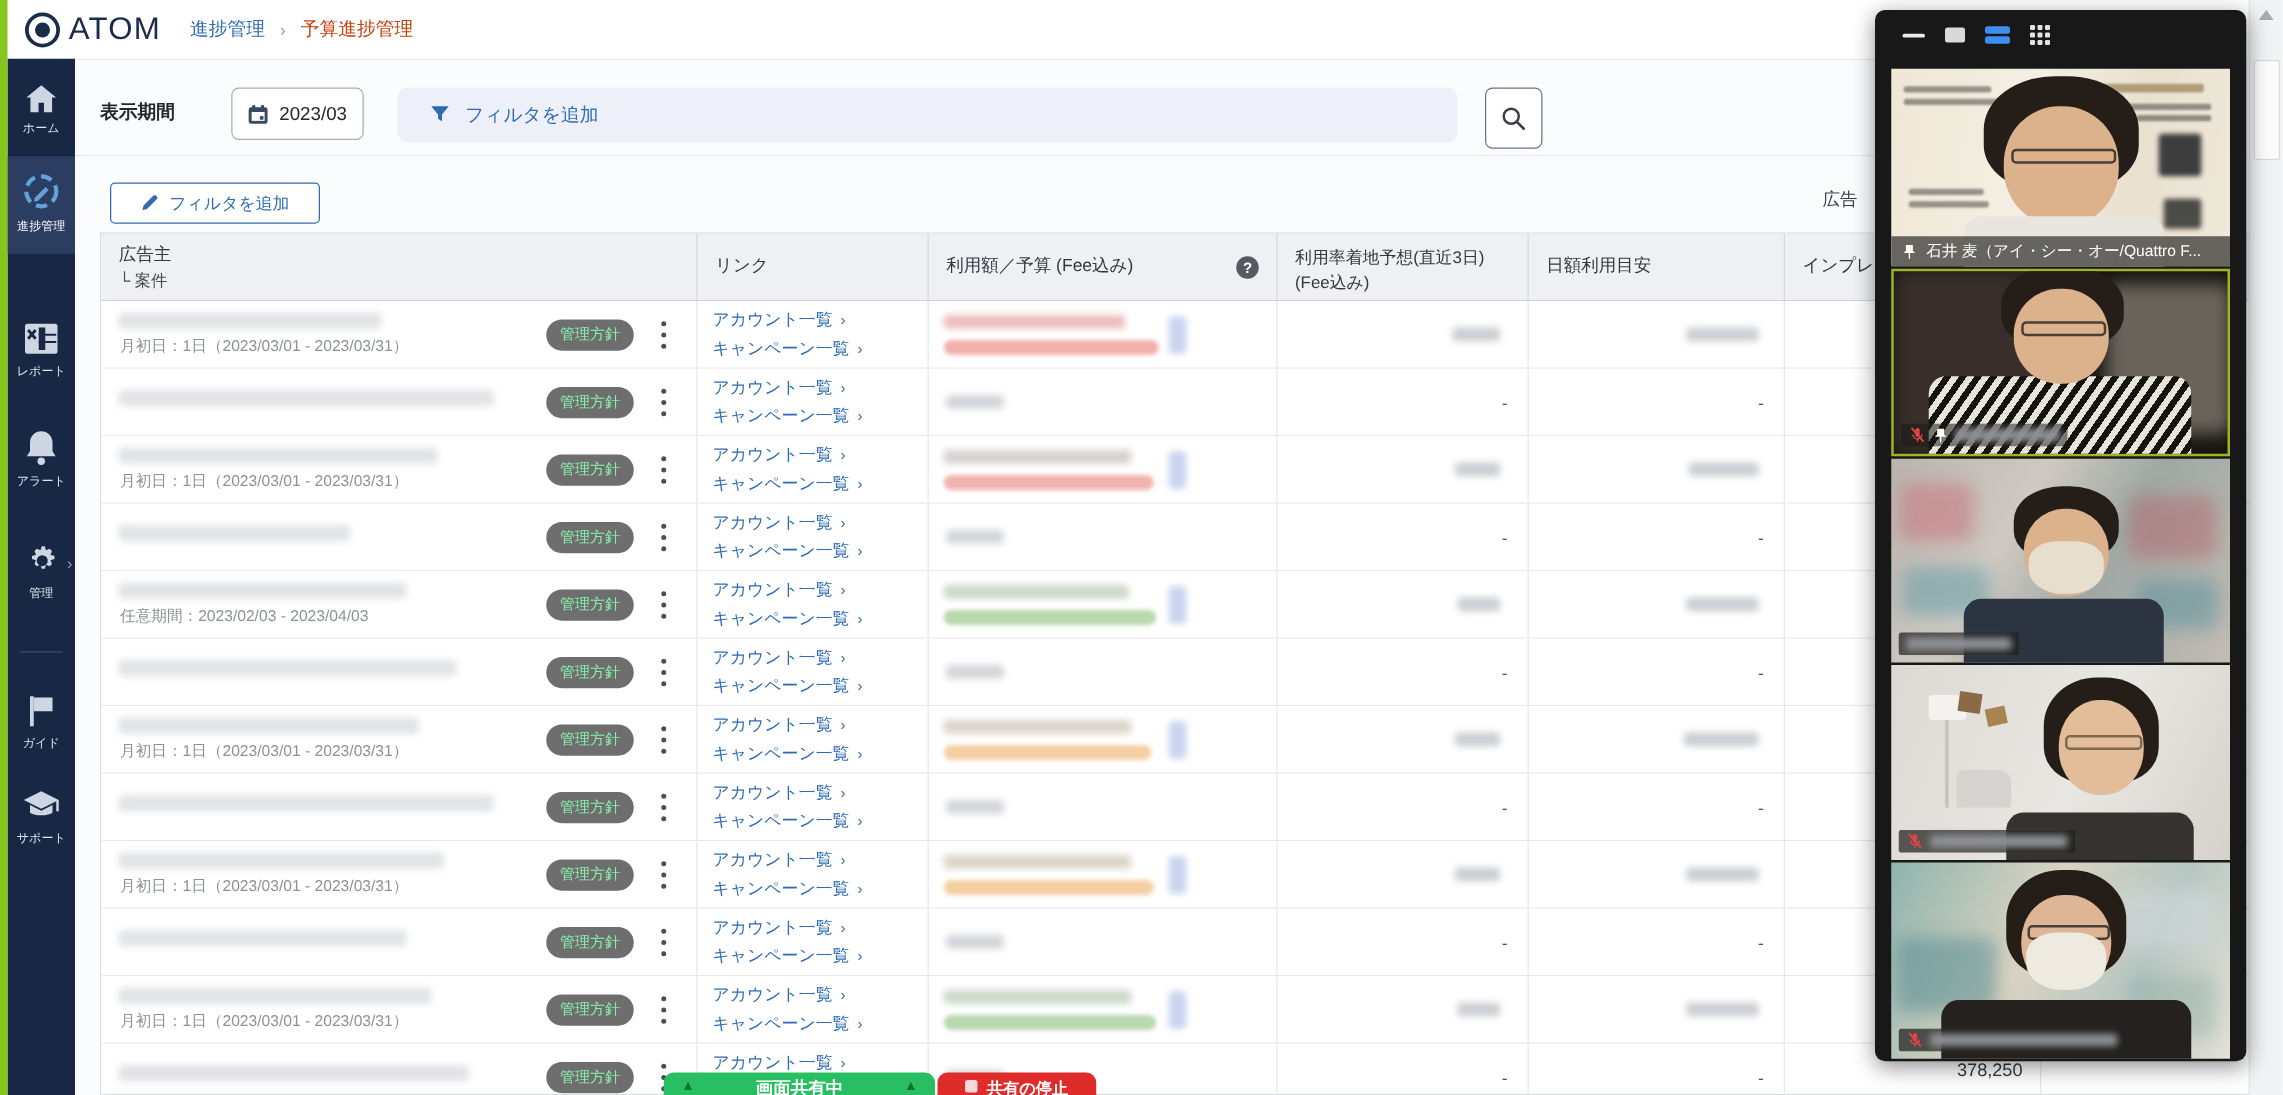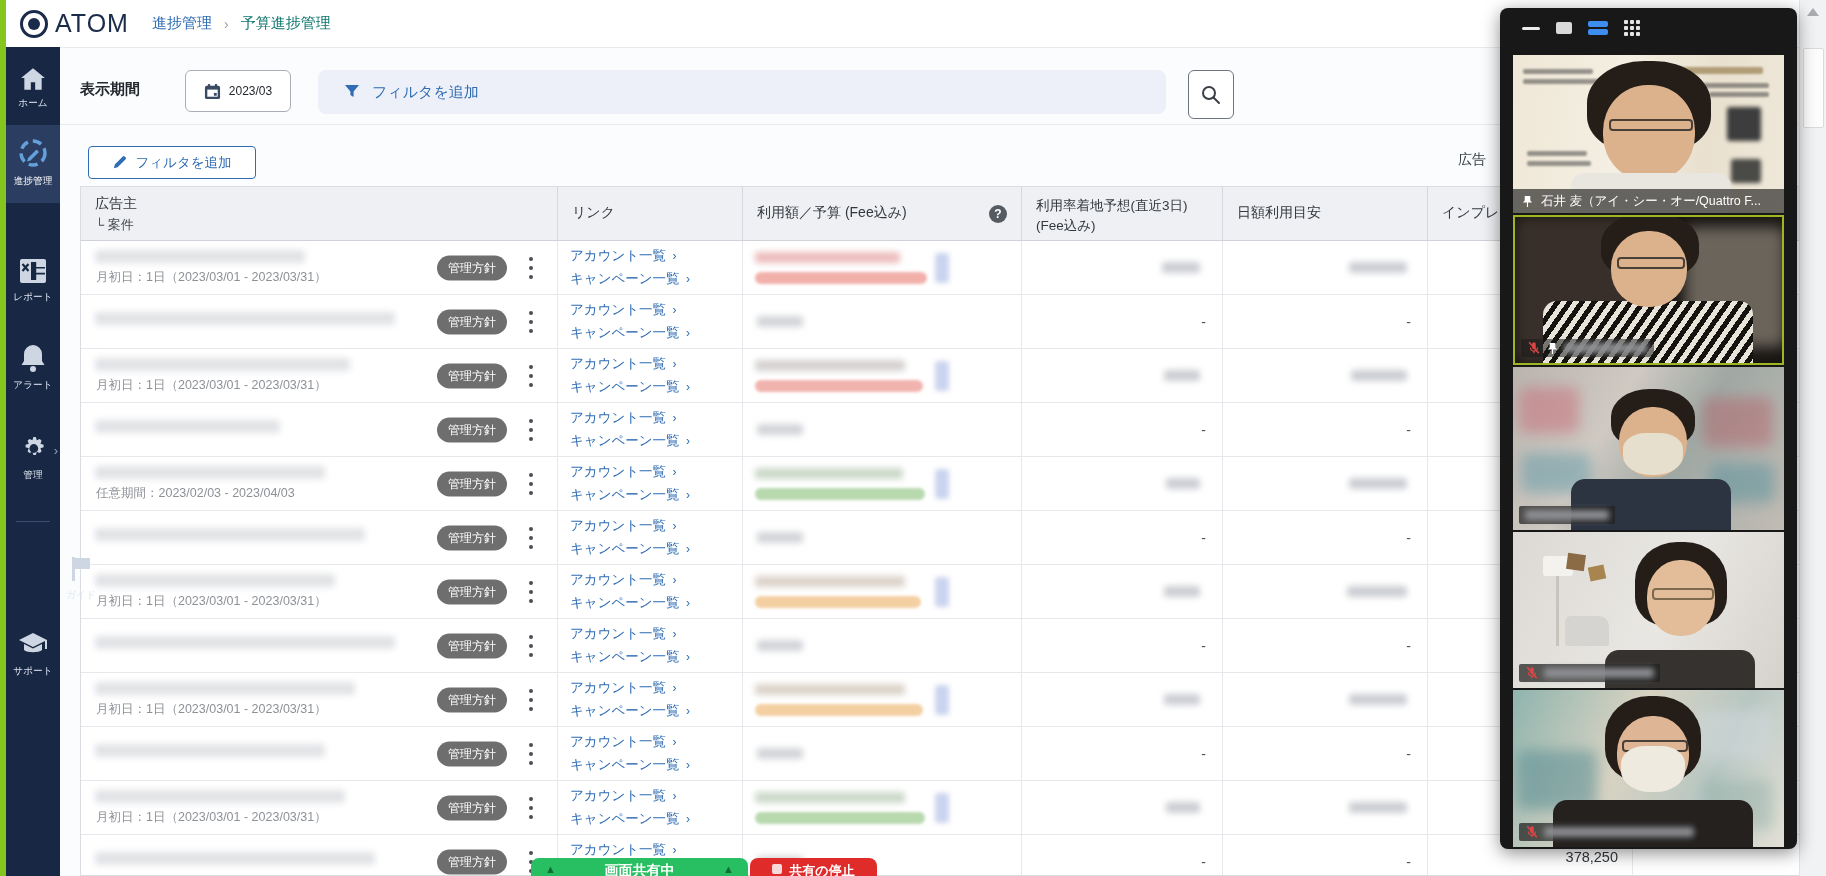--- a/index.html
+++ b/index.html
@@ -15,36 +15,36 @@
 
   
   .topbar{left:6px;top:0;right:0;height:47px;background:#ffffff;border-bottom:1px solid #e8eaee;z-index:30;}
   .logo-wrap{position:absolute;left:14px;top:9px;display:flex;align-items:center;gap:7px;}
   .logo-ring{width:22px;height:22px;border:3px solid #1b2b4a;border-radius:50%;display:flex;align-items:center;justify-content:center;}
   .logo-dot{width:12px;height:12px;background:#1b2b4a;border-radius:50%;}
   .logo-text{font-size:25px;color:#1b2b4a;letter-spacing:1px;font-weight:500;}
   .breadcrumb{position:absolute;left:146px;top:14px;display:flex;align-items:center;gap:12px;font-size:15px;}
   .bc-link{color:#2f6cb3;cursor:pointer;}
   .bc-chev{color:#9aa2ad;font-size:14px;}
-  .bc-current{color:#0f766e;}
+  .bc-current{color:#c2410c;}
 
   
   .sidebar{left:6px;top:47px;width:54px;height:829px;background:#182743;z-index:31;}
   .sb-item{position:absolute;left:0;width:54px;text-align:center;color:#dde4ef;}
   .sb-item .lbl{display:block;font-size:10.5px;margin-top:5px;letter-spacing:0;transform:scale(.92);white-space:nowrap;}
   .sb-item svg{display:block;margin:0 auto;}
   .sb-active-bg{position:absolute;left:0;top:78px;width:54px;height:78px;background:#2b3d60;}
   .sb-divider{position:absolute;left:10px;top:474px;width:34px;height:1px;background:#3c4d6d;}
   .sb-chev{position:absolute;right:2px;top:10px;color:#8fa0bc;font-size:13px;}
 
   
   .tool-divider{left:60px;top:124px;right:0;height:1px;background:#e8eaed;}
   .period-label{left:80px;top:80px;font-size:15px;font-weight:bold;color:#24282e;}
   .date-picker{left:185px;top:70px;width:104px;height:40px;background:#fff;border:1px solid #a9aeb6;border-radius:6px;
-    display:flex;align-items:center;justify-content:center;gap:8px;font-size:12px;color:#24282e;cursor:pointer;}
+    display:flex;align-items:center;justify-content:center;gap:8px;font-size:15px;color:#24282e;cursor:pointer;}
   .filter-field{left:318px;top:70px;width:848px;height:44px;background:#edf0f8;border-radius:8px;
     display:flex;align-items:center;gap:12px;padding-left:26px;box-sizing:border-box;cursor:text;}
   .filter-field .ph{color:#2f6cb3;font-size:15px;}
   .search-btn{left:1188px;top:70px;width:44px;height:47px;background:#fff;border:1px solid #6d7480;border-radius:6px;
     display:flex;align-items:center;justify-content:center;cursor:pointer;}
   .edit-btn{left:88px;top:146px;width:166px;height:31px;background:#fff;border:1px solid #2f6cb3;border-radius:4px;
     display:flex;align-items:center;justify-content:center;gap:8px;color:#2f6cb3;font-size:13.5px;cursor:pointer;}
   .partial-right-text{left:1458px;top:151px;font-size:14px;color:#3a3f47;}
 
   
@@ -55,21 +55,21 @@
   .th .sub{display:block;font-size:13px;margin-top:3px;color:#454a52;}
   .th.two{font-size:13.5px;line-height:1.45;padding-top:9px;}
   .help-circle{position:absolute;right:14px;top:18px;width:18px;height:18px;border-radius:50%;background:#565b63;color:#fff;
     font-size:12px;font-weight:bold;display:flex;align-items:center;justify-content:center;cursor:pointer;}
   .trow{display:flex;height:54px;border-bottom:1px solid #e6e8ec;box-sizing:border-box;background:#fff;}
   .td{border-right:1px solid #e6e8ec;box-sizing:border-box;position:relative;}
   .blurpatch{position:absolute;border-radius:3px;filter:blur(3px);}
   .name-blur{height:13px;background:#c9ccd1;opacity:.55;top:9px;left:14px;}
   .name-blur.centered{top:17px;}
   .period-text{position:absolute;left:15px;bottom:8px;font-size:12.5px;color:#8d9197;white-space:nowrap;}
-  .badge{position:absolute;right:50px;top:50%;transform:translateY(-50%);background:#6e6e6e;color:#ffffff;font-size:12px;
+  .badge{position:absolute;right:50px;top:50%;transform:translateY(-50%);background:#6e6e6e;color:#86efac;font-size:12px;
     padding:4px 11px;border-radius:13px;white-space:nowrap;cursor:pointer;text-align:right;}
   .kebab{position:absolute;right:18px;top:50%;transform:translateY(-50%);width:16px;height:22px;display:flex;
     flex-direction:column;align-items:center;justify-content:space-between;cursor:pointer;padding:1px 0;}
   .kebab i{width:4px;height:4px;border-radius:50%;background:#4a4f56;}
   .links{display:flex;flex-direction:column;justify-content:center;gap:5px;padding-left:12px;height:100%;box-sizing:border-box;}
   .row-link{color:#2f6cb3;font-size:13.5px;cursor:pointer;white-space:nowrap;}
   .row-link .chev{font-size:12px;margin-left:3px;}
   .usage-text-blur{height:11px;top:11px;left:12px;opacity:.6;}
   .usage-bar{position:absolute;left:12px;top:31px;height:12px;border-radius:6px;filter:blur(1.5px);}
   .usage-icon-blur{position:absolute;width:14px;height:30px;top:12px;right:72px;background:#b9c6ea;opacity:.75;border-radius:3px;filter:blur(2.5px);}
@@ -187,21 +187,21 @@
     <svg width="30" height="30" viewBox="0 0 30 30">
       <path d="M15 3 l2 0 1 3.2 3-1.2 1.8 1.8 -1.2 3 3.2 1 0 2.4 -3.2 1 1.2 3 -1.8 1.8 -3-1.2 -1 3.2 -2.4 0 -1-3.2 -3 1.2 -1.8-1.8 1.2-3 -3.2-1 0-2.4 3.2-1 -1.2-3 1.8-1.8 3 1.2 1-3.2 Z" fill="#cdd6e2" transform="translate(0.8,1)"></path>
       <circle cx="15.8" cy="15.5" r="4.4" fill="#182743"></circle>
     </svg>
     <span class="sb-chev">›</span>
     <span class="lbl">管理</span>
   </div>
 
   <div class="sb-divider"></div>
 
-  <div class="sb-item" style="top:508px;padding-left:48px;">
+  <div class="sb-item" style="top:508px;">
     <svg width="26" height="28" viewBox="0 0 26 28">
       <rect x="4" y="2" width="3" height="24" fill="#cdd6e2"></rect>
       <path d="M7 3 h15 v11 h-15 Z" fill="#cdd6e2"></path>
     </svg>
     <span class="lbl">ガイド</span>
   </div>
 
   <div class="sb-item" style="top:584px;">
     <svg width="32" height="28" viewBox="0 0 32 28">
       <path d="M16 2 L30 9 L16 16 L2 9 Z" fill="#cdd6e2"></path>

